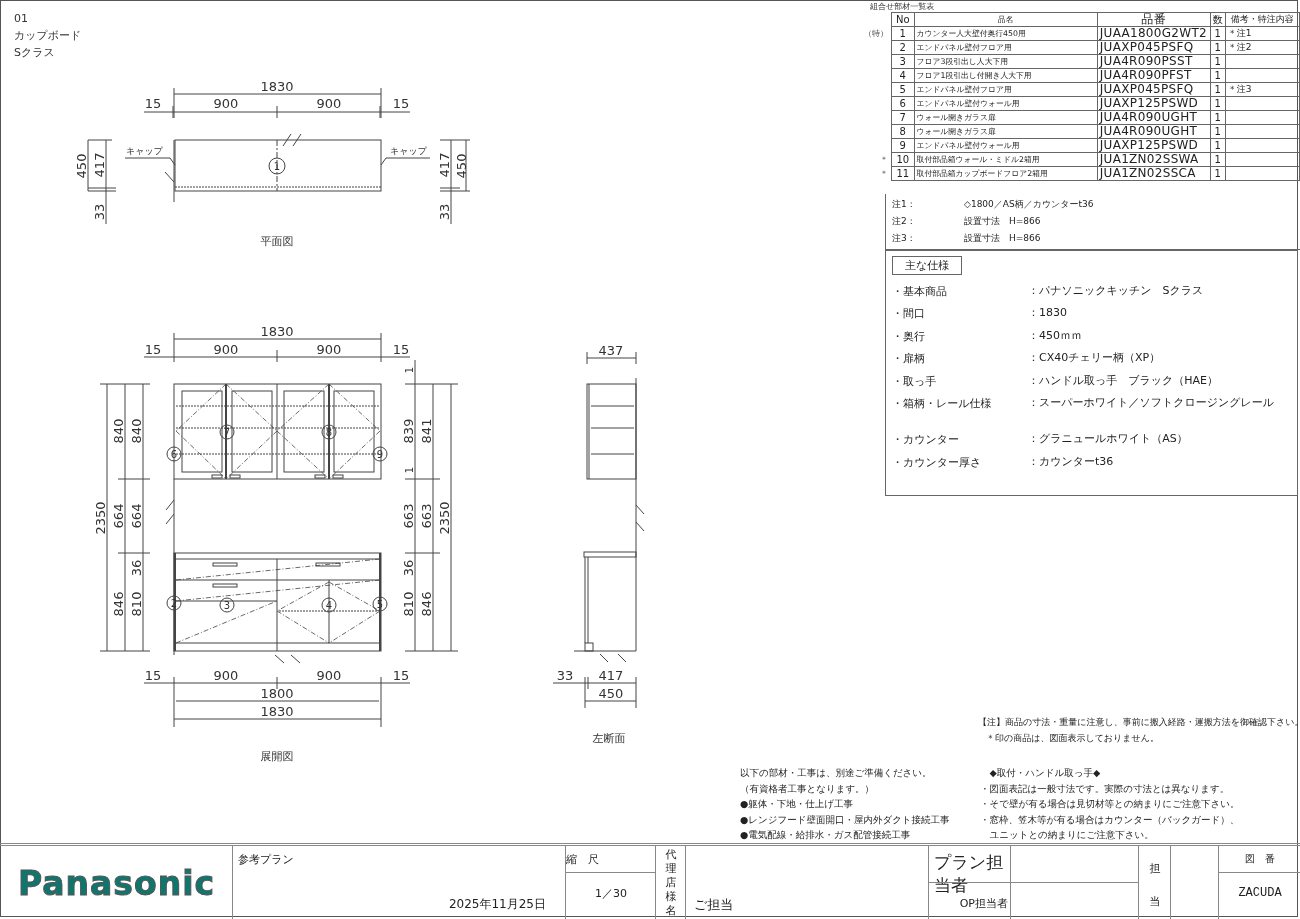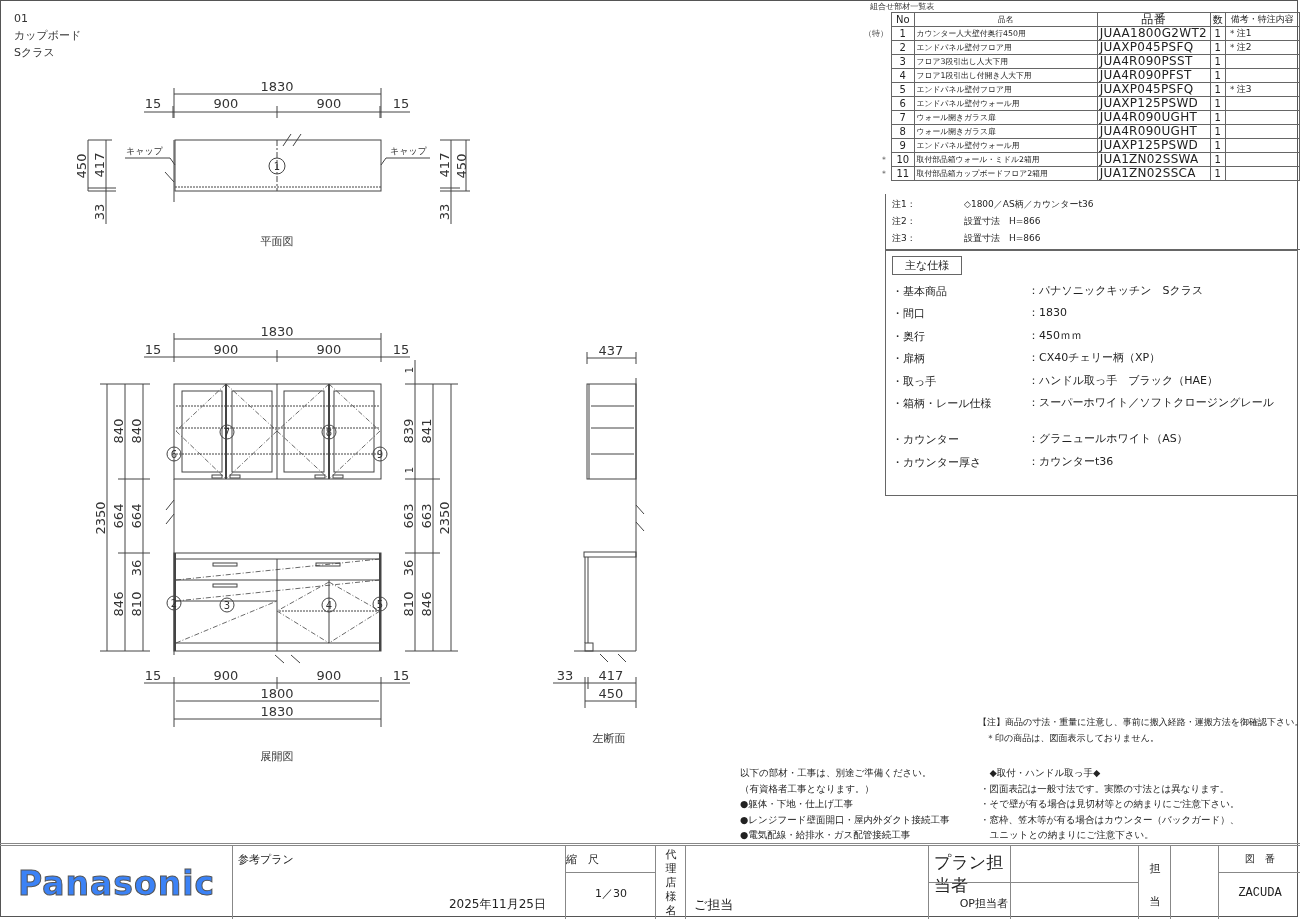--- a/index.html
+++ b/index.html
@@ -32,21 +32,21 @@
   .spec-row { position:absolute; left:6px; font-size:11px; white-space:nowrap; }
   .spec-row .k { display:inline-block; width:136px; }
   .spec-row .v { display:inline-block; vertical-align:top; width:260px; white-space:normal; line-height:14px; }
 
   .small-notes { font-size:9.5px; line-height:15.5px; white-space:nowrap; color:#222; }
 
   
   #footer { left:0; top:843px; width:1300px; height:76px; border-top:3px double #888; box-sizing:border-box; }
   .fcell { position:absolute; top:0; bottom:0; border-left:1px solid #888; font-size:11px; }
   .hline { position:absolute; border-top:1px solid #888; }
-  #logo { left:18px; top:18px; font-size:33px; font-weight:bold; letter-spacing:1px; color:#3b82f6;
+  #logo { left:18px; top:18px; font-size:33px; font-weight:bold; letter-spacing:1px; color:#0f766e;
           -webkit-text-stroke:1px #555; font-family:"DejaVu Sans", sans-serif; }
 </style>
 </head>
 <body>
 
 <div id="frame"></div>
 
 <div class="abs title-block">
   <div>01</div>
   <div>カップボード</div>

